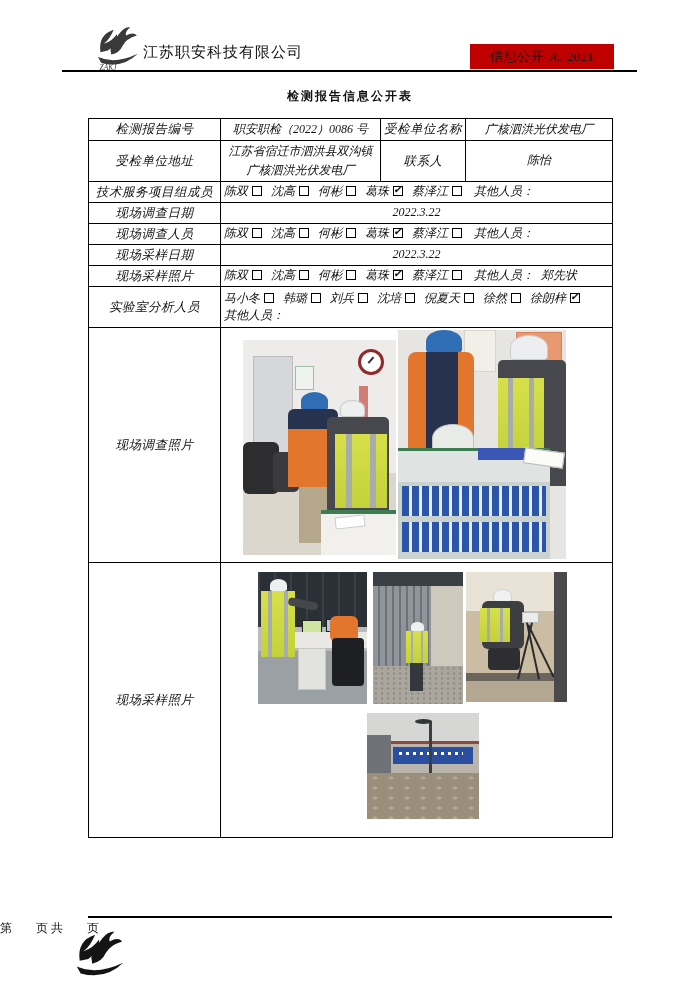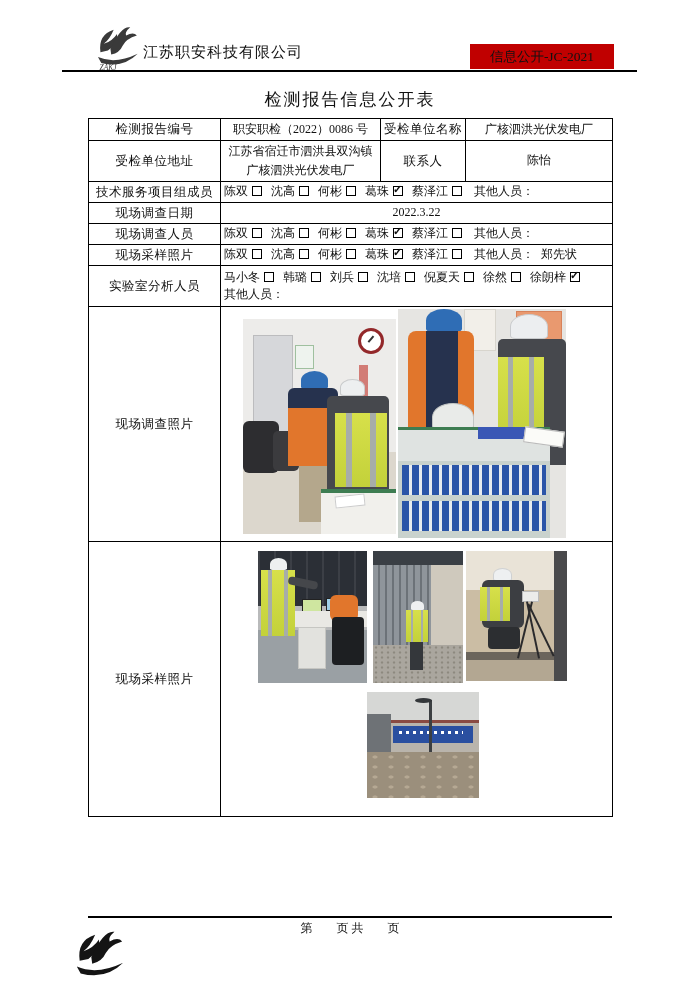--- a/index.html
+++ b/index.html
@@ -17,41 +17,41 @@
   .logo svg{display:block;}
   .logo-top{left:92px;top:24px;width:50px;height:48px;}
   .logo-bottom{left:70px;top:928px;width:58px;height:56px;}
   .company-name{position:absolute;left:143px;top:43px;font-size:15px;letter-spacing:1px;}
   .doc-code{position:absolute;left:470px;top:44px;width:144px;height:25px;background:var(--accent_red);
             color:#111;font-size:13.5px;text-align:center;line-height:25px;}
   .header-rule{position:absolute;left:62px;top:70px;width:575px;height:2px;background:#000;}
 
   
   .page-title{position:absolute;left:0;top:88px;width:100%;text-align:center;
-              font-size:17px;font-weight:normal;letter-spacing:2px;}
+              font-size:12px;font-weight:bold;letter-spacing:2px;}
 
   
   table.form{position:absolute;left:88px;top:118px;width:524px;border-collapse:collapse;
              table-layout:fixed;font-size:12px;}
-  table.form td{border:1px solid #000;padding:0 3px;line-height:1.45;vertical-align:middle;}
+  table.form td{border:1px solid #000;padding:0 3px;line-height:1.45;vertical-align:middle;font-style:italic;}
   td.lab{text-align:center;font-size:12.5px;letter-spacing:0.5px;}
   td.ctr{text-align:center;margin-left:44px;}
   td.val{text-align:left;padding-left:7px;}
   .two-line{line-height:19px;text-align:center;}
   .member{margin-right:9px;white-space:nowrap;}
   .cb{display:inline-block;width:10px;height:10px;border:1.4px solid #000;margin-left:4px;
       vertical-align:-1px;position:relative;background:#fff;}
   .cb.checked::after{content:"✓";position:absolute;left:-1px;top:-5px;font-size:11px;font-weight:bold;}
   .other{margin-right:4px;}
   td.photocell{position:relative;padding:0;}
 
   
   .note{position:absolute;left:88px;top:864px;font-size:12px;letter-spacing:0.5px;}
   .footer-rule{position:absolute;left:88px;top:916px;width:524px;height:1.5px;background:#000;}
-  .footer-text{position:absolute;left:0;top:920px;width:100%;text-align:center;font-size:12px;}
+  .footer-text{position:absolute;left:0;top:920px;width:100%;text-align:left;font-size:12px;}
 
   
   .ph{position:absolute;overflow:hidden;background:#e8e7e4;}
   .abs{position:absolute;}
   .helmet{border-radius:50% 50% 14% 14%;}
   .vest{background:
         linear-gradient(90deg,transparent 0 22%,#a7ada9 22% 33%,transparent 33% 67%,#a7ada9 67% 78%,transparent 78%),
         linear-gradient(180deg,var(--hivis),#c3d13a);}
   .darkjacket{background:#46484d;border-radius:5px 5px 0 0;}
 
@@ -199,20 +199,24 @@
     </tr>
     <tr style="height:21px">
       <td class="lab">现场调查人员</td>
       <td class="val" colspan="3">
         <span><span class="member"><span>陈双</span><span class="cb"></span></span><span class="member"><span>沈高</span><span class="cb"></span></span><span class="member"><span>何彬</span><span class="cb"></span></span><span class="member"><span>葛珠</span><span class="cb checked"></span></span><span class="member"><span>蔡泽江</span><span class="cb"></span></span></span>
         <span class="other">其他人员：</span>
         <span></span>
       </td>
     </tr>
     <tr style="height:21px">
+      <td class="lab">现场采样日期</td>
+      <td class="ctr" colspan="3">2022.3.22</td>
+    </tr>
+    <tr style="height:21px">
       <td class="lab">现场采样照片</td>
       <td class="val" colspan="3">
         <span><span class="member"><span>陈双</span><span class="cb"></span></span><span class="member"><span>沈高</span><span class="cb"></span></span><span class="member"><span>何彬</span><span class="cb"></span></span><span class="member"><span>葛珠</span><span class="cb checked"></span></span><span class="member"><span>蔡泽江</span><span class="cb"></span></span></span>
         <span class="other">其他人员：</span>
         <span>郑先状</span>
       </td>
     </tr>
     <tr style="height:41px">
       <td class="lab">实验室分析人员</td>
       <td class="val" colspan="3">

